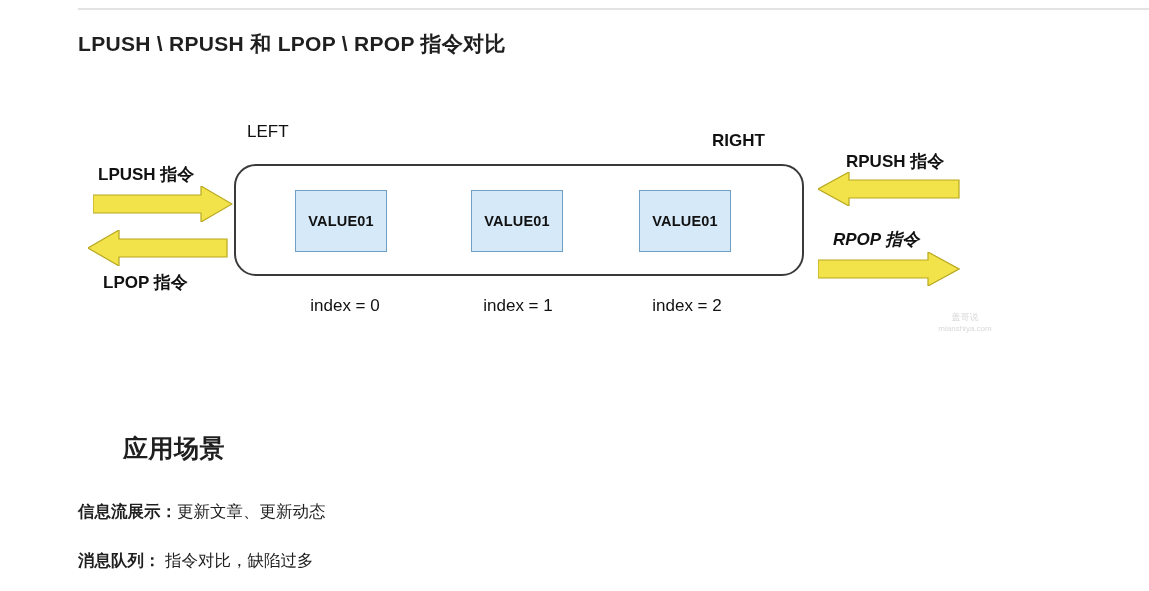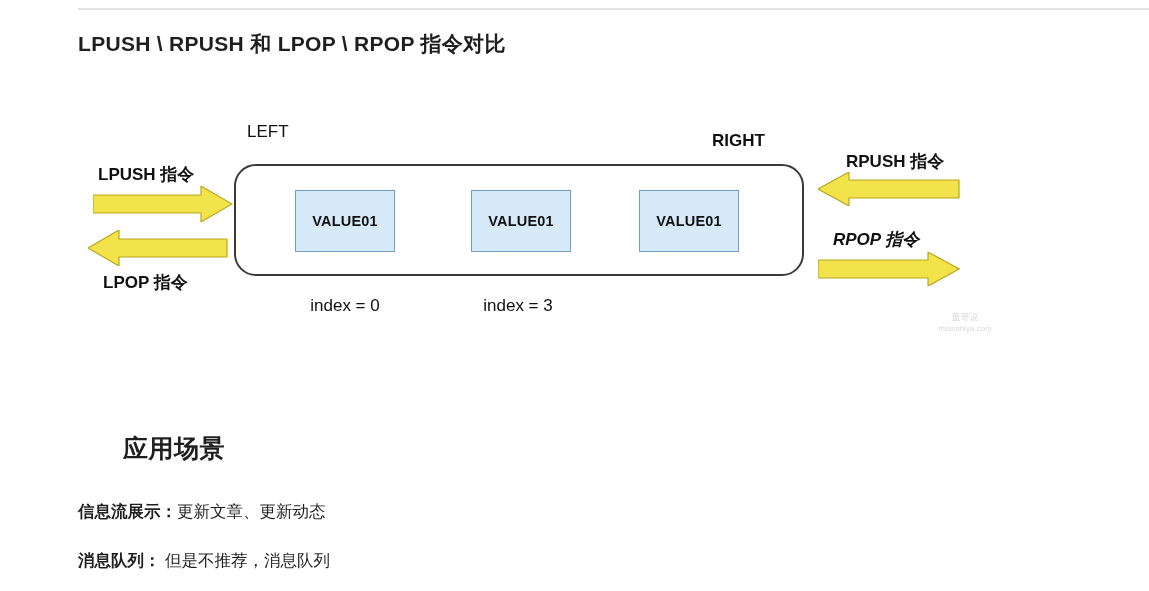--- a/index.html
+++ b/index.html
@@ -64,21 +64,21 @@
     width: 570px;
     height: 112px;
     border: 2.5px solid #3a3a3a;
     border-radius: 22px;
     box-sizing: border-box;
     background: #ffffff;
   }
   .value-cell {
     position: absolute;
     top: 90px;
-    width: 100px;
+    width: 92px;
     height: 62px;
     background: #d6e9f8;
     border: 1.5px solid #6f9fc4;
     box-sizing: border-box;
     display: flex;
     align-items: center;
     justify-content: center;
     font-size: 14.5px;
     font-weight: bold;
     color: #111;
@@ -165,21 +165,22 @@
   <div class="label-left">LEFT</div>
   <div class="label-right">RIGHT</div>
 
   <div class="list-box"></div>
 
   <div class="value-cell cell0">VALUE01</div>
   <div class="value-cell cell1">VALUE01</div>
   <div class="value-cell cell2">VALUE01</div>
 
   <div class="index-label idx0">index = 0</div>
-  <div class="index-label idx1">index = 3</div>
+  <div class="index-label idx1">index = 1</div>
+  <div class="index-label idx2">index = 2</div>
 
   <div class="arrow" style="left:93px; top:86px;">
     <svg width="140" height="36" viewBox="0 0 140 36">
       <polygon points="0,9 108,9 108,0 139,18 108,36 108,27 0,27" fill="#f2e34a" stroke="#b8a81f" stroke-width="1.2"></polygon>
     </svg>
   </div>
 
   <div class="arrow" style="left:88px; top:130px;">
     <svg width="140" height="36" viewBox="0 0 140 36">
       <polygon points="139,9 31,9 31,0 0,18 31,36 31,27 139,27" fill="#f2e34a" stroke="#b8a81f" stroke-width="1.2"></polygon>
@@ -210,14 +211,14 @@
 
 </div>
 
 <div class="heading-2">应用场景</div>
 
 <div class="para para-1">
   <b>信息流展示：</b><span>更新文章、更新动态</span>
 </div>
 
 <div class="para para-2">
-  <b>消息队列：</b><span> 但是不推荐，消息队列</span>
+  <b>消息队列：</b><span> 指令对比，缺陷过多</span>
 </div>
 
 </body></html>

